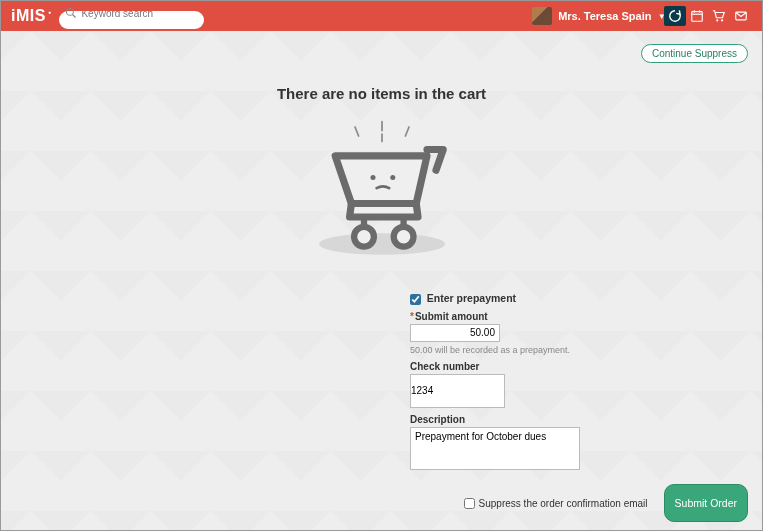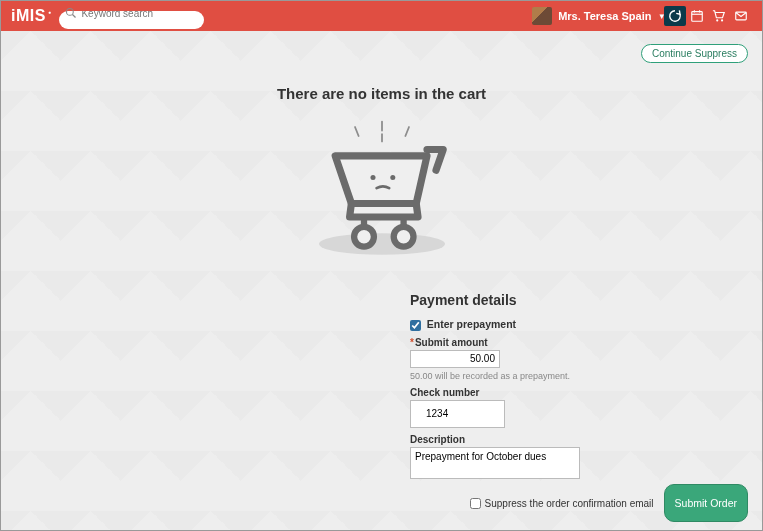--- a/index.html
+++ b/index.html
@@ -103,30 +103,30 @@
   .amount-input {
     width: 90px; height: 18px; border: 1px solid #bbb; font-size: 10px;
     text-align: right; padding: 3px 4px; background: #fff;
   }
   .note { font-size: 9px; color: #888; margin-top: 3px; }
   .select {
     width: 130px; height: 18px; border: 1px solid #bbb; font-size: 10px; background: #fff;
     padding: 0 2px;
   }
   .text-input {
-    width: 95px; height: 28px; border: 1px solid #bbb; font-size: 10px; padding: 0 15px; background: #fff;
+    width: 95px; height: 34px; border: 1px solid #bbb; font-size: 10px; padding: 0 0; background: #fff;
   }
   .desc {
-    width: 170px; height: 32px; border: 1px solid #bbb; font-size: 10px; padding: 3px 4px; background: #fff;
+    width: 170px; height: 43px; border: 1px solid #bbb; font-size: 10px; padding: 3px 4px; background: #fff;
     resize: none; font-family: inherit;
   }
 
   .footer-row {
     position: absolute; bottom: 10px; right: 14px; left: 14px;
-    display: flex; align-items: center; justify-content: flex-end; gap: 10px;
+    display: flex; align-items: center; justify-content: flex-end; gap: 16px;
   }
   .suppress { font-size: 10px; color: #333; display: flex; align-items: center; gap: 4px; }
   .submit {
     background: #3aa77a; color: #fff; border: 1px solid #2f8a64;
     font-size: 10.5px; padding: 12px 10px; border-radius: 10px; cursor: pointer;
   }
 </style>
 </head>
 <body>
 
@@ -205,21 +205,20 @@
     <path d="M66 95 L138 95 L140 110 L64 110 Z" fill="#efefef" stroke="#6b6b6b" stroke-width="8" stroke-linejoin="round"></path>
 
     <circle cx="80" cy="132" r="11" fill="#efefef" stroke="#6b6b6b" stroke-width="7"></circle>
     <circle cx="124" cy="132" r="11" fill="#efefef" stroke="#6b6b6b" stroke-width="7"></circle>
 
     <line x1="80" y1="110" x2="80" y2="122" stroke="#6b6b6b" stroke-width="7"></line>
     <line x1="124" y1="110" x2="124" y2="122" stroke="#6b6b6b" stroke-width="7"></line>
   </svg>
 
   <div class="pay">
-    <h2>Payment details</h2>
 
     <div class="row">
       <input type="checkbox" class="chk" checked="" style="">
       <span class="chk-lbl">Enter prepayment</span>
     </div>
 
     <div class="row">
       <label class="lbl"><span class="req">*</span><span>Submit amount</span></label>
       <input class="amount-input" type="text" value="50.00" style="">
       <div class="note">50.00 will be recorded as a prepayment.</div>

